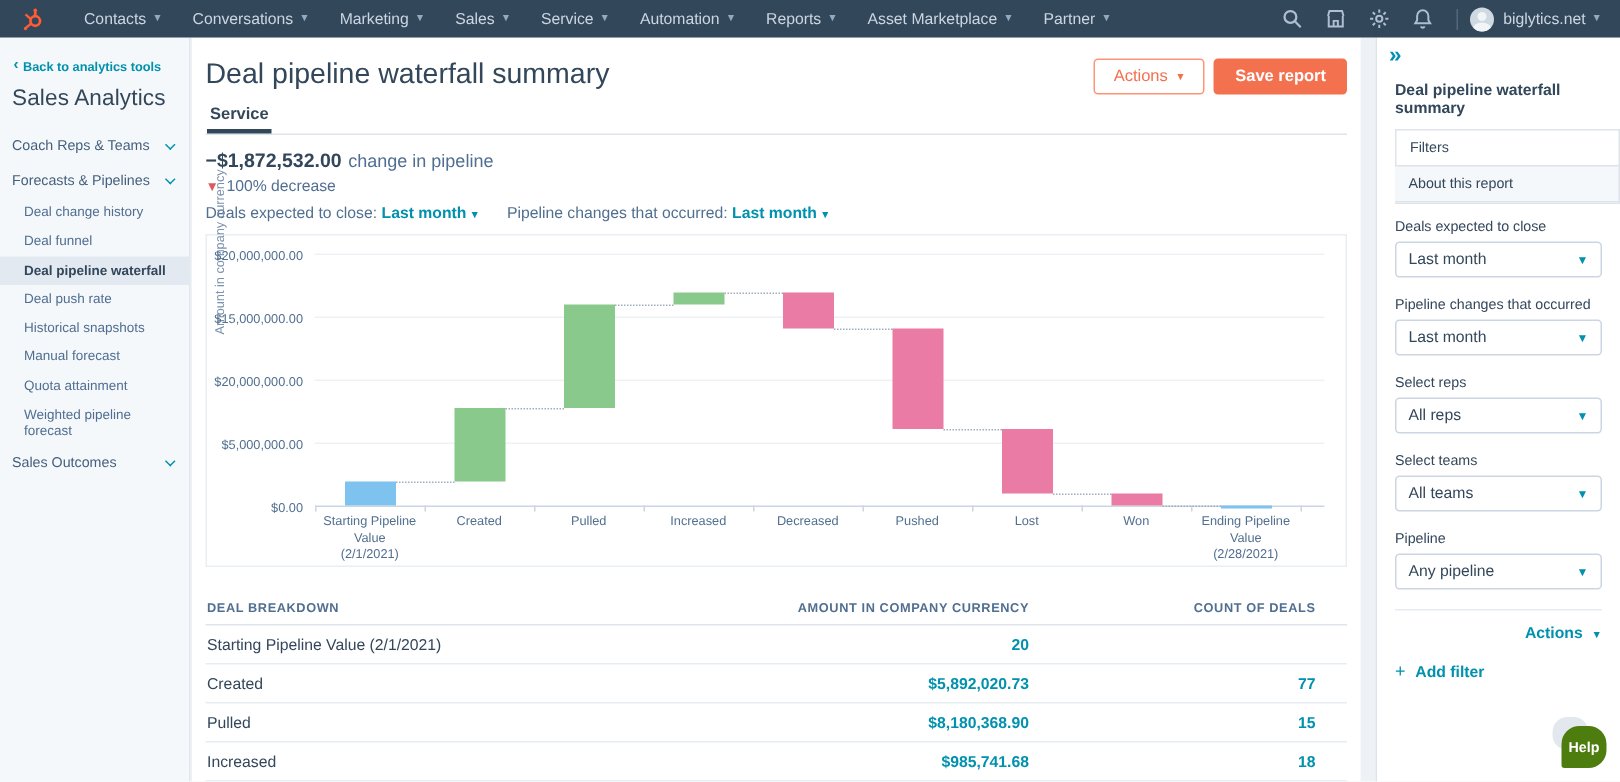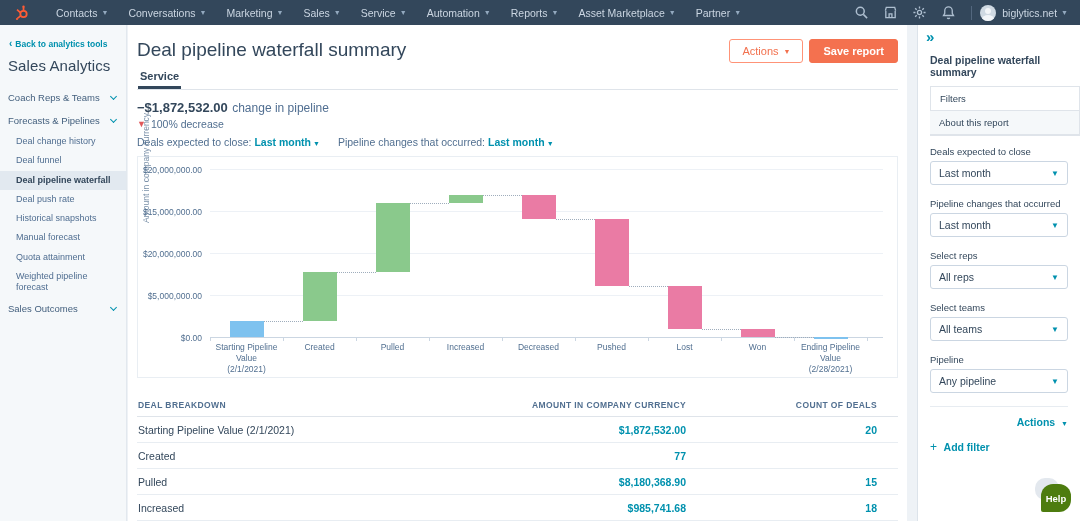--- a/index.html
+++ b/index.html
@@ -284,25 +284,25 @@
 
     <div class="tbl">
       <div class="tbl-hdr">
         <div class="c-label">DEAL BREAKDOWN</div>
         <div class="c-amount">AMOUNT IN COMPANY CURRENCY</div>
         <div class="c-count">COUNT OF DEALS</div>
       </div>
       <div id="tbl-body">
           <div class="tbl-row">
             <div class="c-label">Starting Pipeline Value (2/1/2021)</div>
-            <div class="c-amount">$1,872,532.00</div>
             <div class="c-count">20</div>
           </div>
           <div class="tbl-row">
             <div class="c-label">Created</div>
+            <div class="c-amount">$5,892,020.73</div>
             <div class="c-count">77</div>
           </div>
           <div class="tbl-row">
             <div class="c-label">Pulled</div>
             <div class="c-amount">$8,180,368.90</div>
             <div class="c-count">15</div>
           </div>
           <div class="tbl-row">
             <div class="c-label">Increased</div>
             <div class="c-amount">$985,741.68</div>

